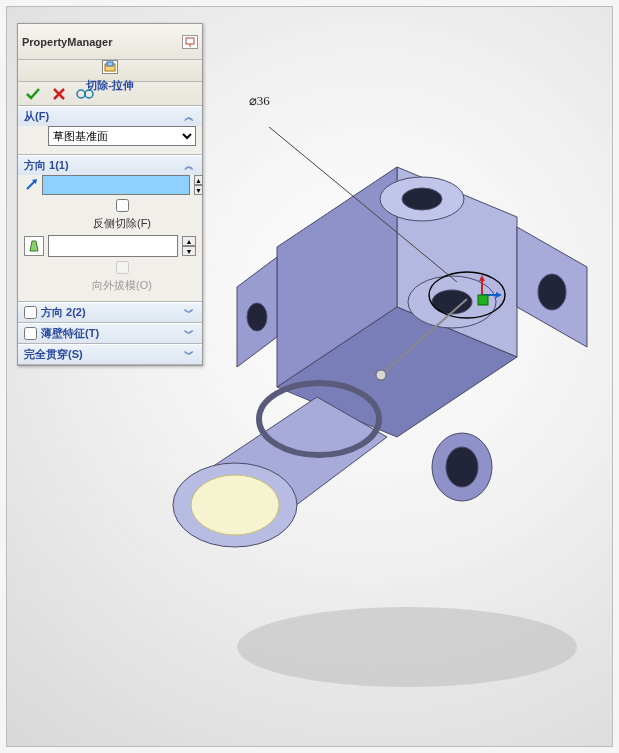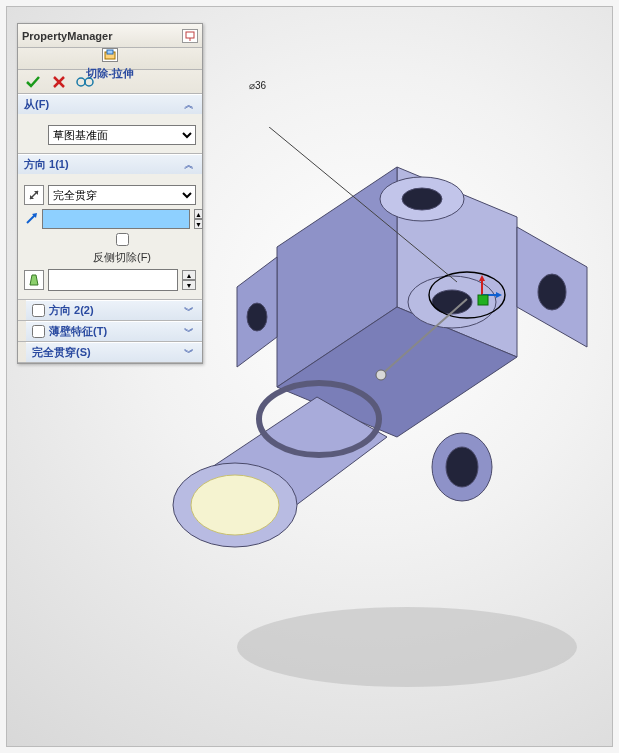--- a/index.html
+++ b/index.html
@@ -13,21 +13,21 @@
 }
 
 
 .pm {
   position: absolute; left: 10px; top: 16px; width: 186px;
   background: linear-gradient(#f4f2ed, #ece9e1);
   border: 1px solid #9a9a9a;
   box-shadow: 1px 1px 3px rgba(0,0,0,0.25);
 }
 .pm-title {
-  height: 24px; line-height: 20px; padding: 0 4px;
+  height: 36px; line-height: 20px; padding: 0 4px;
   background: linear-gradient(#f8f6f1, #e8e5dc);
   border-bottom: 1px solid #b5b5b5;
   display: flex; align-items: center; justify-content: space-between;
   font-weight: bold; color: #333;
 }
 .pm-title .tbtn {
   width: 16px; height: 14px; border: 1px solid #999; background: #fff;
   display: inline-flex; align-items: center; justify-content: center;
   font-size: 9px; color: #c04040;
 }
@@ -53,21 +53,21 @@
   border-bottom: 1px solid #b5b5b5;
 }
 .section-hd {
   height: 20px; display: flex; align-items: center; justify-content: space-between;
   padding: 0 6px; background: linear-gradient(#ecf2f9,#dde6f1);
   border-top: 1px solid #fff;
   cursor: pointer;
 }
 .section-hd .lbl { font-weight: bold; color: #2a4aa0; }
 .chev { width: 14px; height: 14px; display:inline-flex; align-items:center; justify-content:center; color:#2a4aa0; font-size:10px; }
-.section-body { padding: 11px 6px 8px 6px; background: #f0efe9; display:flex; flex-direction:column; gap:4px; }
+.section-body { padding: 0 6px 8px 6px; background: #f0efe9; display:flex; flex-direction:column; gap:4px; }
 .row { display:flex; align-items:center; gap:4px; }
 .iconbox {
   width: 20px; height: 20px; border: 1px solid #888; background: #fff;
   display:inline-flex; align-items:center; justify-content:center; flex-shrink:0;
 }
 select.combo {
   flex: 1; height: 20px; border: 1px solid #7a7a7a; background: #fff; font-size: 11px;
 }
 .blue-arrow { width:20px; height:20px; display:inline-flex; align-items:center; justify-content:center; color:#1060d0; }
 input.txt {
@@ -77,25 +77,25 @@
 .spin { width:14px; display:flex; flex-direction:column; }
 .spin button { height:10px; border:1px solid #888; background:#eee; font-size:7px; line-height:7px; padding:0; cursor:pointer; }
 .chk { display:flex; align-items:center; gap:4px; padding-left: 24px; color:#333;flex-direction:column; }
 .chk.dis { color:#999; }
 .chk input { width:13px; height:13px; }
 .listbox {
   flex:1; height: 22px; border: 1px solid #7a7a7a; background:#fff;
 }
 
 
-.section-hd.collapsed { background: linear-gradient(#ecf2f9,#dde6f1); margin-left: 8px; }
+.section-hd.collapsed { background: linear-gradient(#ecf2f9,#dde6f1); }
 
 
 .dim-label {
-  position:absolute; left: 242px; top: 73px; color:#222; font-size:10px; font-family: Liberation Sans, sans-serif;
+  position:absolute; left: 242px; top: 86px; color:#222; font-size:13px; font-family: Liberation Serif, serif;
 }
 .gizmo {
   position: absolute; left: 455px; top: 268px; width: 40px; height: 40px; pointer-events:none;
 }
 
 
 .model {
   position:absolute; left:150px; top:120px; width:440px; height:570px;
 }
 </style>
@@ -210,32 +210,20 @@
         </div>
       </div>
     </div>
 
     <div class="section">
       <div class="section-hd">
         <span class="lbl">方向 1(1)</span>
         <span class="chev">︽</span>
       </div>
       <div class="section-body">
-        <div class="row">
-          <span class="iconbox">
-            <svg width="14" height="14" viewBox="0 0 14 14">
-                <line x1="3" y1="11" x2="11" y2="3" stroke="#444" stroke-width="1.5"></line>
-                <polygon points="11,3 7,3 11,7" fill="#444"></polygon>
-                <polygon points="3,11 7,11 3,7" fill="#444"></polygon>
-              </svg>
-          </span>
-          <select class="combo">
-            <option>完全贯穿</option>
-          </select>
-        </div>
         <div class="row">
           <span class="blue-arrow">
             <svg width="14" height="14" viewBox="0 0 14 14">
                 <line x1="3" y1="11" x2="11" y2="3" stroke="#1060d0" stroke-width="2"></line>
                 <polygon points="13,1 8,2 12,6" fill="#1060d0"></polygon>
               </svg>
           </span>
           <input class="txt sel" value="" style="">
           <div class="spin">
             <button>▲</button>
@@ -251,20 +239,24 @@
             <svg width="14" height="14" viewBox="0 0 14 14">
                 <polygon points="3,12 11,12 9,2 5,2" fill="#8cd06c" stroke="#3a7a2a"></polygon>
               </svg>
           </span>
           <div class="listbox"></div>
           <div class="spin">
             <button>▲</button>
             <button>▼</button>
           </div>
         </div>
+        <label class="chk dis">
+          <input type="checkbox" disabled="" style="">
+          <span>向外拔模(O)</span>
+        </label>
       </div>
     </div>
 
     <div class="section">
       <div class="section-hd collapsed">
         <span class="row" style="gap:4px">
           <input type="checkbox" style="">
           <span class="lbl">方向 2(2)</span>
         </span>
         <span class="chev">︾</span>

